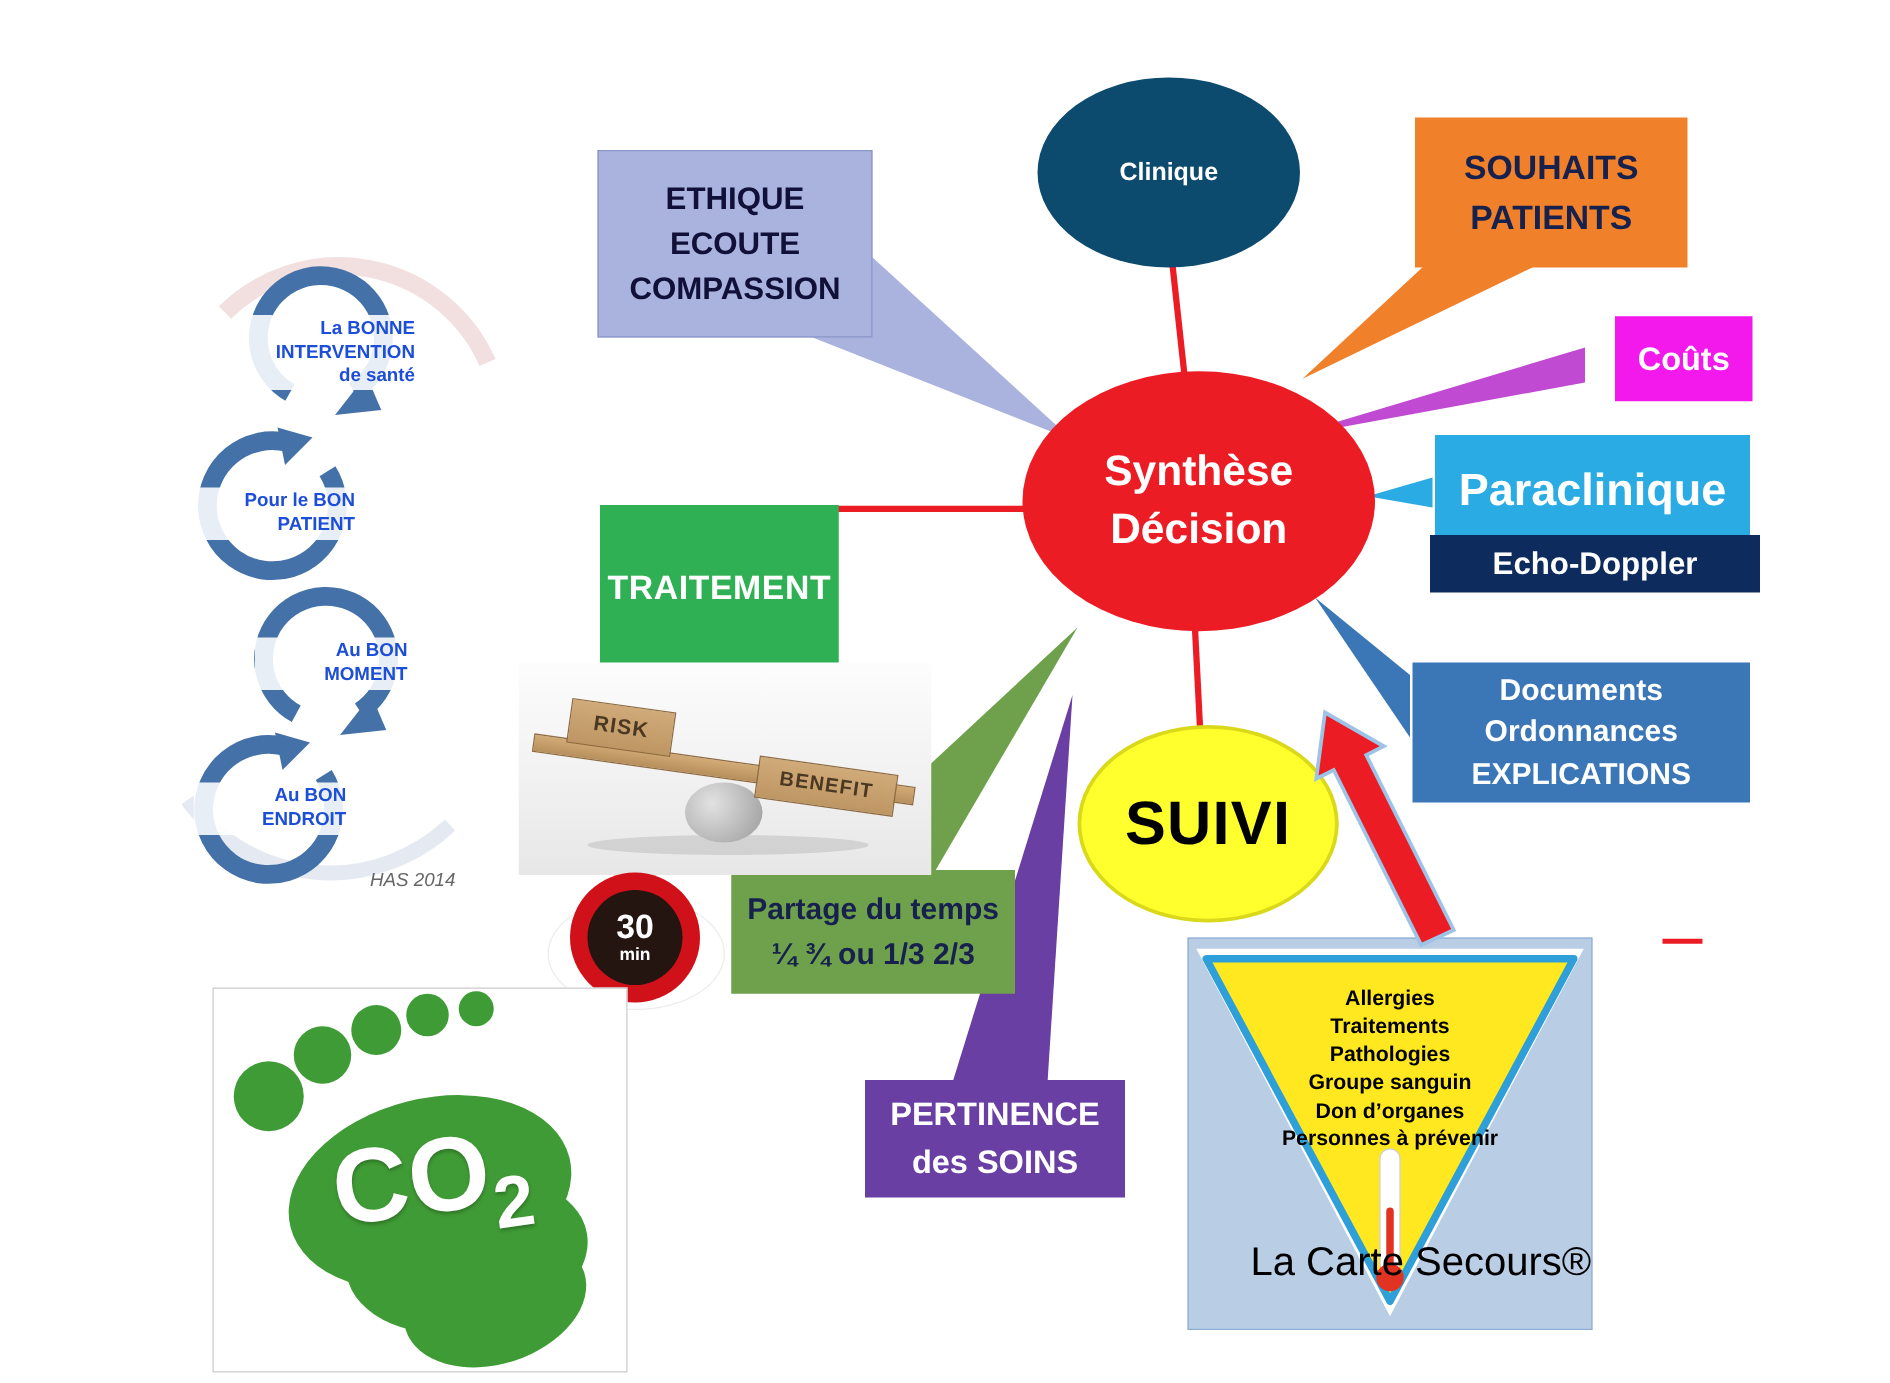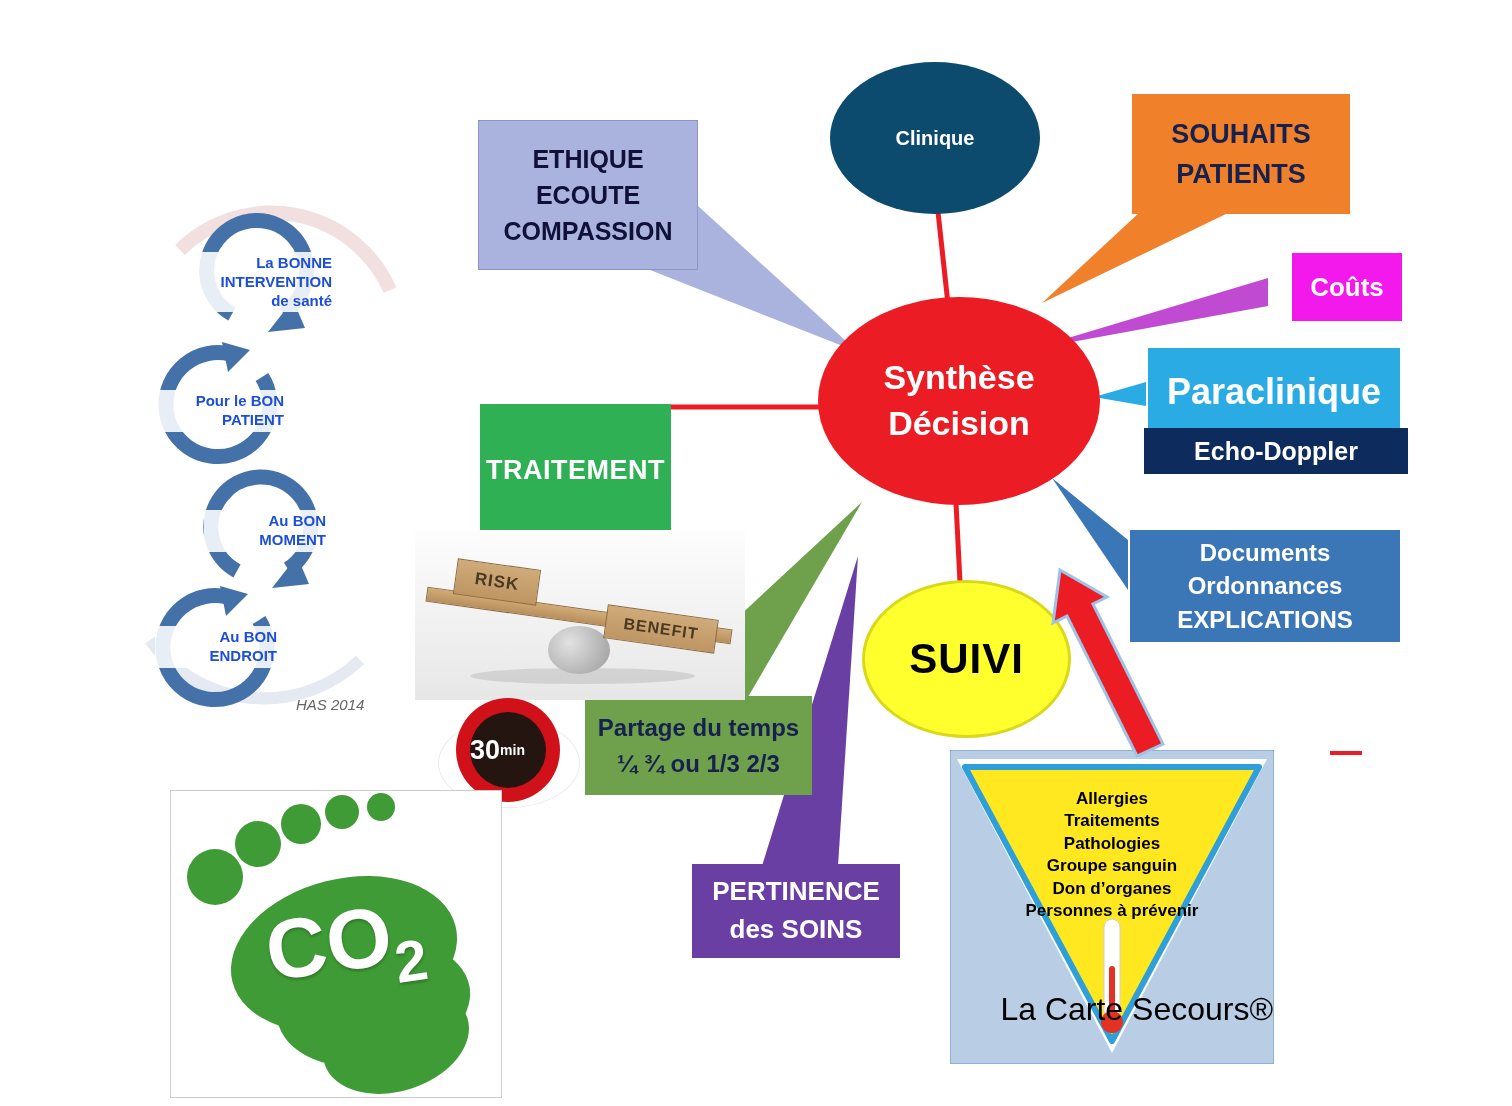--- a/index.html
+++ b/index.html
@@ -38,21 +38,21 @@
   .documents { left:1130px; top:530px; width:270px; height:112px;
     background:#3b76b7; color:#fff; font-size:24px; line-height:1.4; }
 
   .traitement { left:480px; top:356px; width:191px; height:132px;
     background:#2fb054; color:#fff; font-size:27px; letter-spacing:0.5px;margin-top:48px; }
 
   .center-ellipse { left:818px; top:297px; width:282px; height:208px;
     background:#ec1c24; border-radius:50%; color:#fff; font-size:34px; line-height:1.35; z-index:3;text-align:center; }
 
   .suivi { left:862px; top:580px; width:203px; height:152px;
-    background:#ffff2e; border:3px solid #d9d919; border-radius:50%; color:#000; font-size:42px; letter-spacing:1px; }
+    background:#ffff2e; border:3px solid #d9d919; border-radius:50%; color:#000; font-size:49px; letter-spacing:1px; }
 
   .partage { left:585px; top:696px; width:227px; height:99px;
     background:#6fa14c; color:#16214e; font-size:24px; line-height:1.5; }
 
   .pertinence { left:692px; top:864px; width:208px; height:94px;
     background:#6a3fa3; color:#fff; font-size:26px; line-height:1.45; }
 
   
   .seesaw { position:absolute; z-index:2; left:415px; top:530px; width:330px; height:170px;
     background:linear-gradient(#fdfdfd, #e7e7e7); }
@@ -68,22 +68,22 @@
   .seesaw .risk { left:40px; top:34px; width:82px; height:34px; font-size:17px; }
   .seesaw .benefit { left:190px; top:82px; width:110px; height:32px; font-size:16px; }
 
   
   .timer { position:absolute; z-index:2; left:438px; top:698px; width:140px; height:110px; }
   .timer .saucer { position:absolute; left:0; top:20px; width:140px; height:88px;
     background:#fff; border:1px solid #ececec; border-radius:50%; }
   .timer .ring { position:absolute; left:18px; top:0; width:104px; height:104px;
     background:#d01119; border-radius:50%; }
   .timer .face { position:absolute; left:32px; top:14px; width:76px; height:76px;
-    background:#241511; border-radius:50%; display:flex; flex-direction:row;
-    align-items:center; color:#fff; font-weight:bold; }
+    background:#241511; border-radius:50%; display:flex; flex-direction:column;
+    align-items:center; justify-content:center; color:#fff; font-weight:bold; }
   .timer .t-val { font-size:27px; line-height:1; }
   .timer .t-unit { font-size:14px; line-height:1.2; }
 
   
   .carte { position:absolute; z-index:2; left:950px; top:750px; width:322px; height:312px;
     background:#b9cde5; border:1px solid #8fb0d4; }
   .carte svg { position:absolute; left:0; top:0; }
   .carte-items { position:absolute; left:0; right:0; top:24px; z-index:2;
     text-align:center; font-size:17px; font-weight:bold; color:#000; line-height:1.32;margin-top:13px; }
   .carte-title { position:absolute; left:0; right:0; top:240px; z-index:3;

